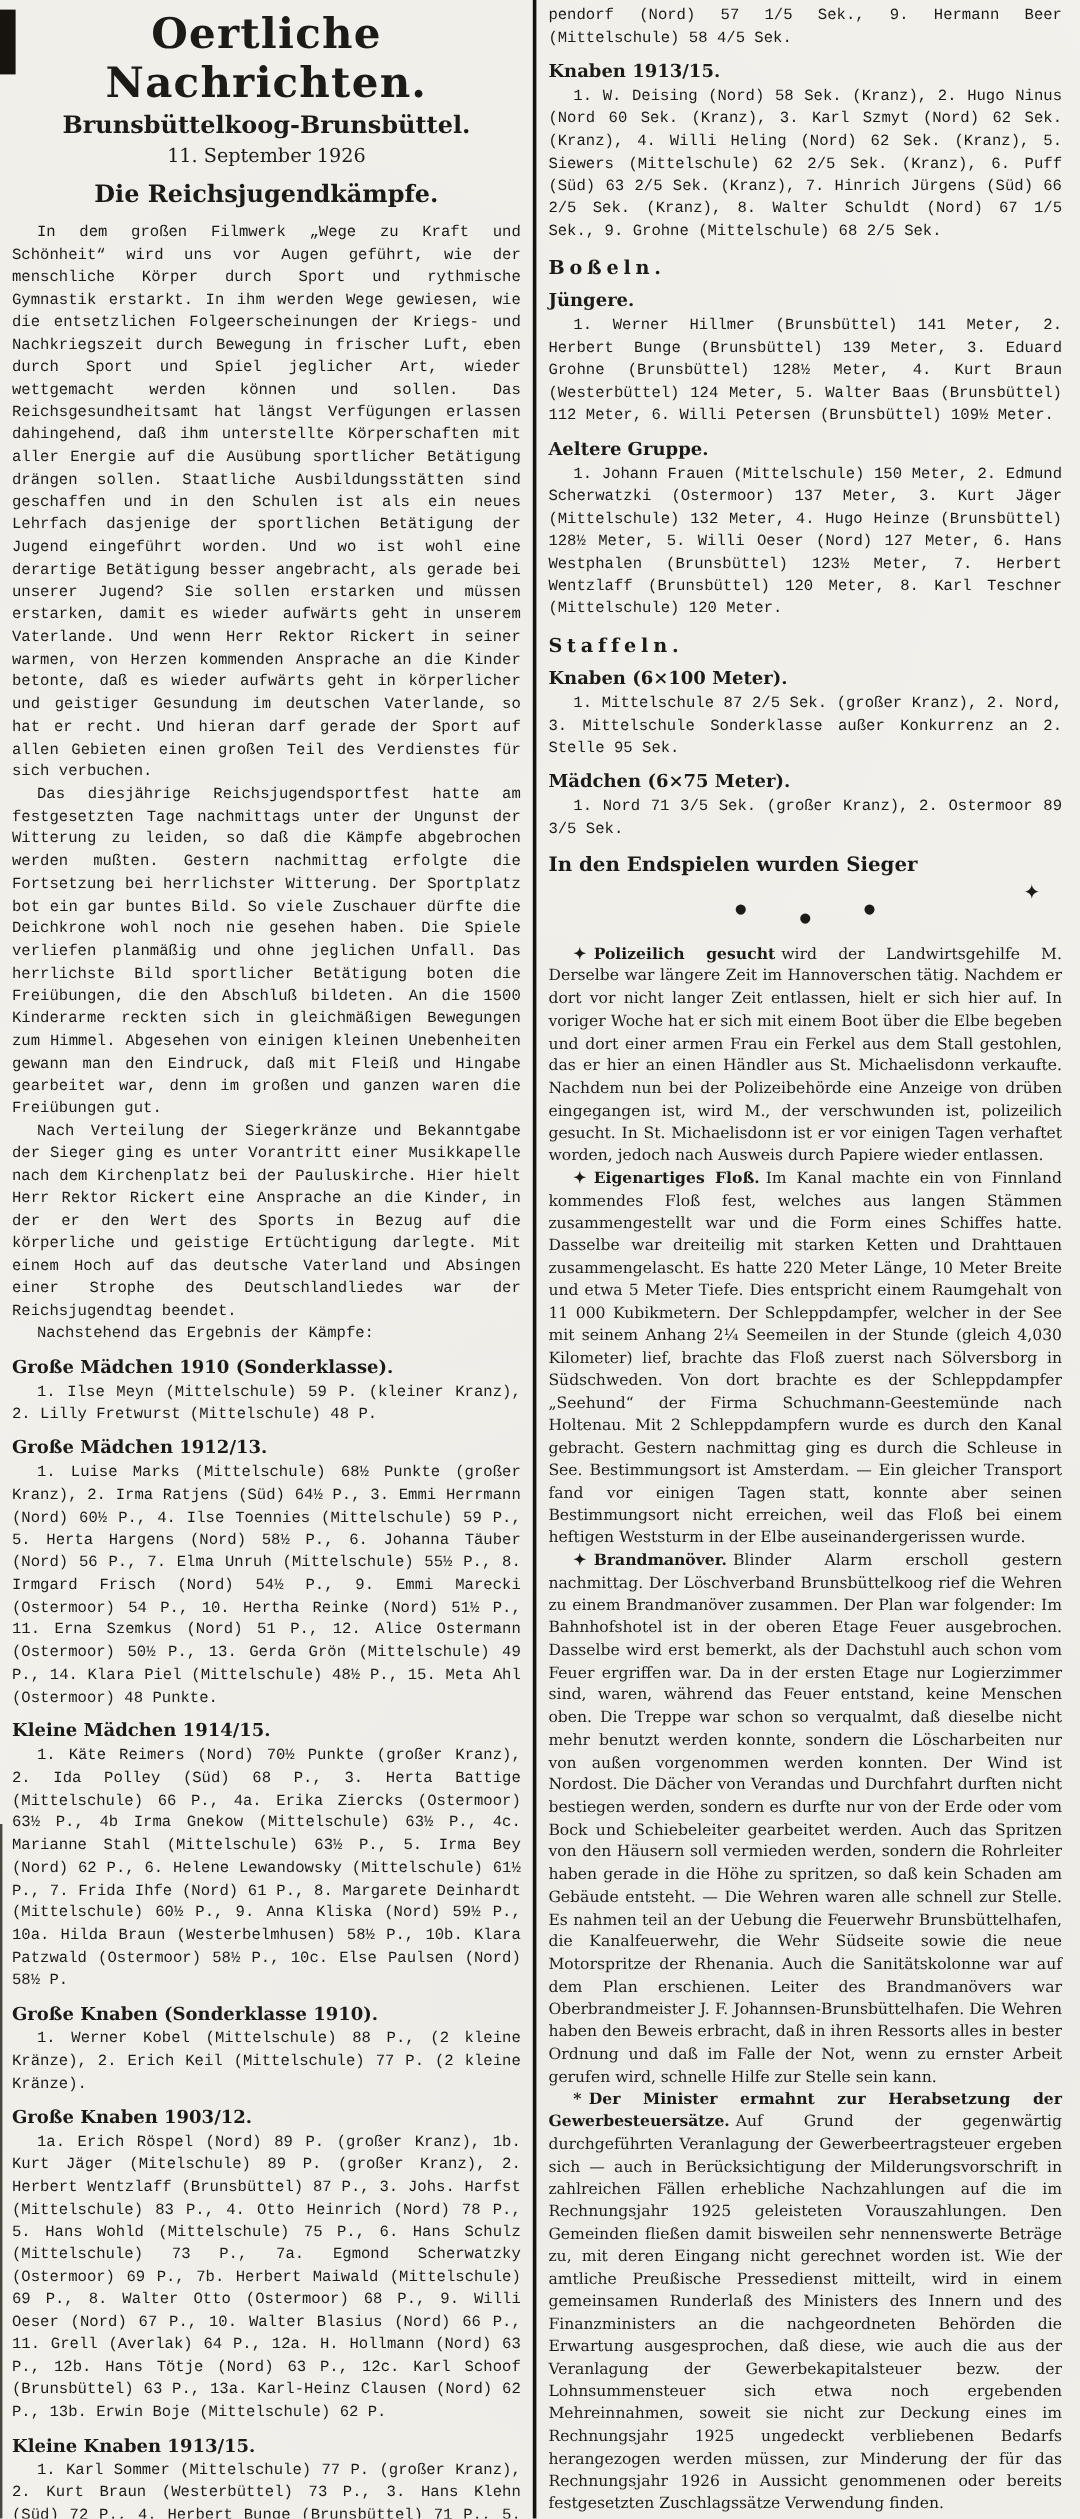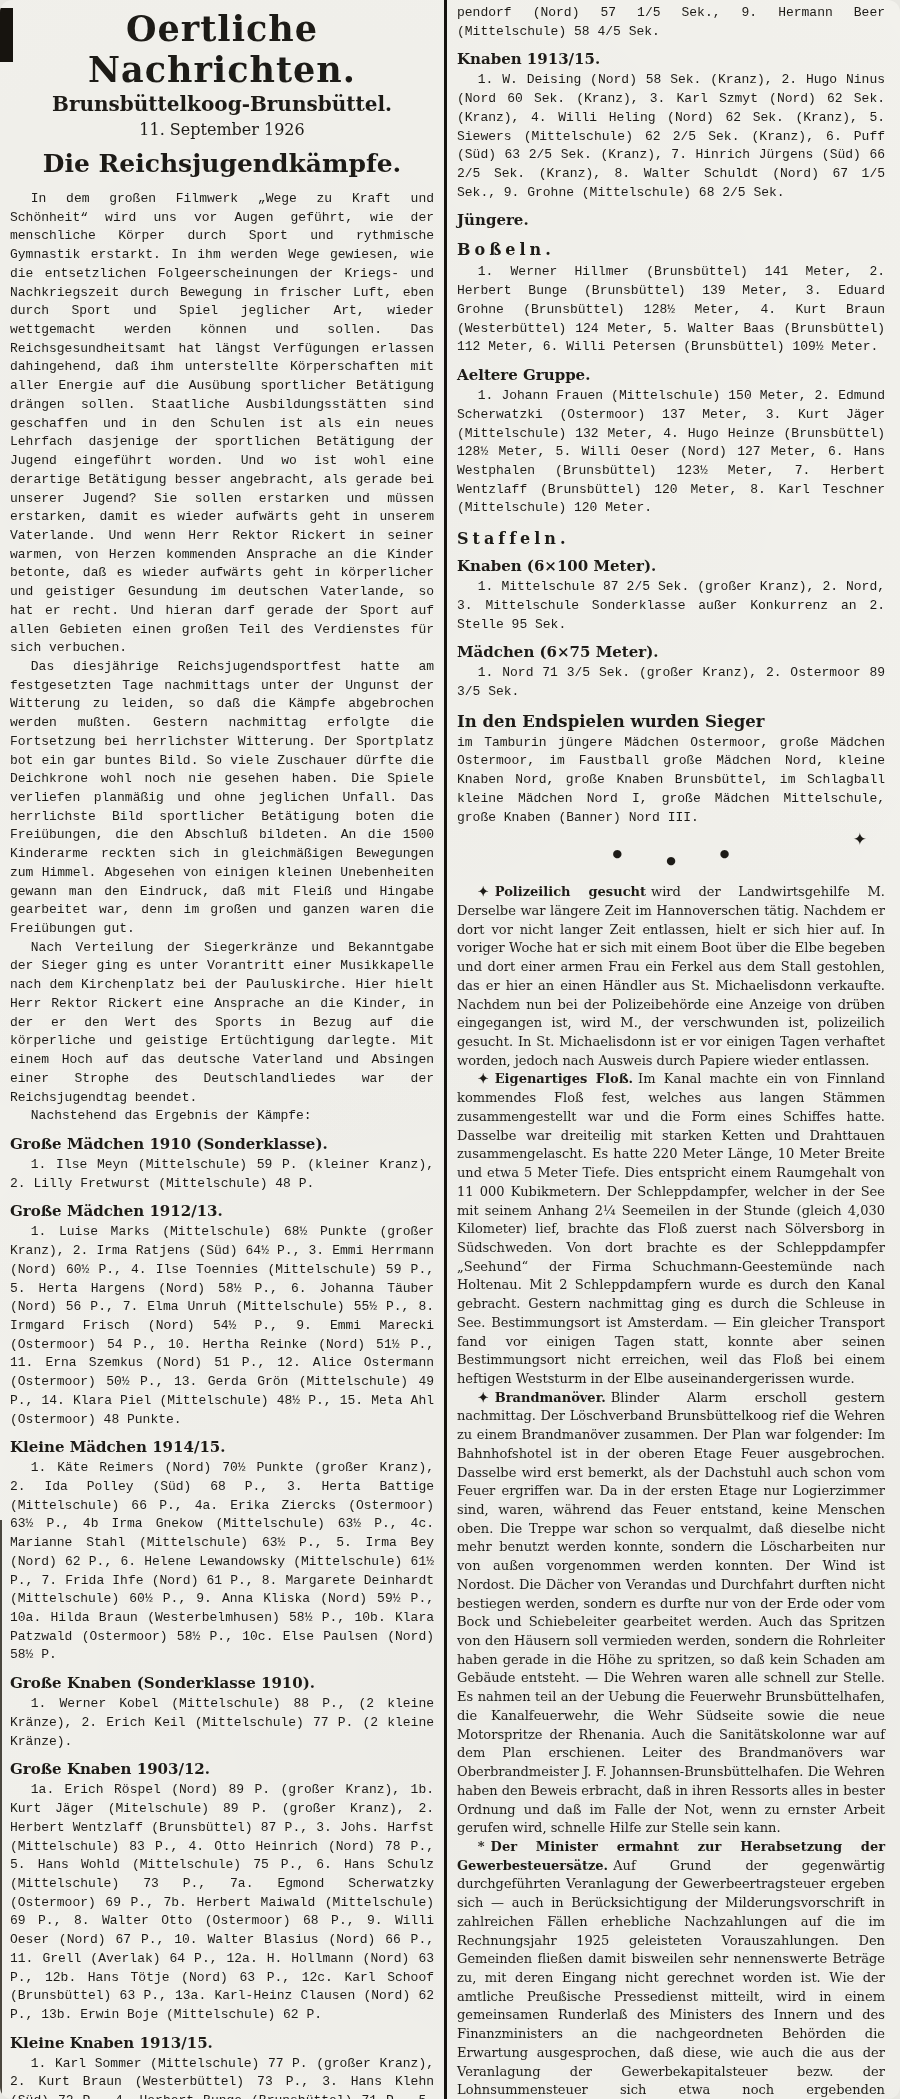--- a/index.html
+++ b/index.html
@@ -6,34 +6,33 @@
   .page{
     position:relative;
     width:900px;height:2099px;
     margin:0 auto;
     background:#f3f2ed;
     background-image:radial-gradient(circle at 30% 20%, rgba(0,0,0,0.02), transparent 60%),
                      radial-gradient(circle at 70% 80%, rgba(0,0,0,0.03), transparent 55%);
     color:#1d1b17;
     font-family:"DejaVu Serif","Liberation Serif",serif;
     overflow:hidden;
-    border-radius:12px;
   }
   .col{position:absolute;top:0;}
   .col-left{left:10px;width:424px;}
   .col-right{left:457px;width:428px;top:4px;}
   .divider{position:absolute;left:444px;top:0;bottom:0;width:3px;background:#15130f;}
   .artifact-a{position:absolute;left:0;top:8px;width:13px;height:54px;background:#17140f;}
   .artifact-b{position:absolute;left:0;top:1520px;width:2px;height:579px;background:#4a463e;}
 
   .masthead{text-align:center;margin-top:8px;}
   .mast-title{font-size:35px;font-weight:bold;margin:0 0 2px;letter-spacing:1px;}
   .mast-sub{font-size:20px;font-weight:bold;margin:0 0 4px;text-align:center;}
   .mast-date{font-size:16px;margin:0 0 10px;}
-  .article-title{font-size:25px;font-weight:bold;margin:0 0 12px;}
+  .article-title{font-size:20px;font-weight:bold;margin:0 0 12px;}
 
   p.body{
     margin:0;
     font-size:13px;line-height:1.44;
     text-align:justify;text-indent:1.6em;font-family:Liberation Mono, monospace;
   }
   p.noindent{text-indent:0;}
   h4.rhead{
     text-align:left;font-size:15px;font-weight:bold;
     margin:9px 0 3px;
@@ -95,38 +94,37 @@
     <h4 class="rhead">Mädchen.</h4>
 
   </div>
 
   <div class="col col-right">
     <p class="body noindent">pendorf (Nord) 57 1/5 Sek., 9. Hermann Beer (Mittelschule) 58 4/5 Sek.</p>
 
     <h4 class="rhead">Knaben 1913/15.</h4>
     <p class="body">1. W. Deising (Nord) 58 Sek. (Kranz), 2. Hugo Ninus (Nord 60 Sek. (Kranz), 3. Karl Szmyt (Nord) 62 Sek. (Kranz), 4. Willi Heling (Nord) 62 Sek. (Kranz), 5. Siewers (Mittelschule) 62 2/5 Sek. (Kranz), 6. Puff (Süd) 63 2/5 Sek. (Kranz), 7. Hinrich Jürgens (Süd) 66 2/5 Sek. (Kranz), 8. Walter Schuldt (Nord) 67 1/5 Sek., 9. Grohne (Mittelschule) 68 2/5 Sek.</p>
 
+    <h4 class="rhead spaced">Boßeln.</h4>
+
     <h4 class="rhead">Jüngere.</h4>
-
-    <h4 class="rhead spaced">Boßeln.</h4>
     <p class="body">1. Werner Hillmer (Brunsbüttel) 141 Meter, 2. Herbert Bunge (Brunsbüttel) 139 Meter, 3. Eduard Grohne (Brunsbüttel) 128½ Meter, 4. Kurt Braun (Westerbüttel) 124 Meter, 5. Walter Baas (Brunsbüttel) 112 Meter, 6. Willi Petersen (Brunsbüttel) 109½ Meter.</p>
 
     <h4 class="rhead">Aeltere Gruppe.</h4>
     <p class="body">1. Johann Frauen (Mittelschule) 150 Meter, 2. Edmund Scherwatzki (Ostermoor) 137 Meter, 3. Kurt Jäger (Mittelschule) 132 Meter, 4. Hugo Heinze (Brunsbüttel) 128½ Meter, 5. Willi Oeser (Nord) 127 Meter, 6. Hans Westphalen (Brunsbüttel) 123½ Meter, 7. Herbert Wentzlaff (Brunsbüttel) 120 Meter, 8. Karl Teschner (Mittelschule) 120 Meter.</p>
 
     <h4 class="rhead spaced">Staffeln.</h4>
 
     <h4 class="rhead">Knaben (6×100 Meter).</h4>
     <p class="body">1. Mittelschule 87 2/5 Sek. (großer Kranz), 2. Nord, 3. Mittelschule Sonderklasse außer Konkurrenz an 2. Stelle 95 Sek.</p>
 
     <h4 class="rhead">Mädchen (6×75 Meter).</h4>
     <p class="body">1. Nord 71 3/5 Sek. (großer Kranz), 2. Ostermoor 89 3/5 Sek.</p>
 
     <h4 class="rhead bighead">In den Endspielen wurden Sieger</h4>
-    <p class="body noindent">im Tamburin jüngere Mädchen Ostermoor, große Mädchen Ostermoor, im Faustball große Mädchen Nord, kleine Knaben Nord, große Knaben Brunsbüttel, im Schlagball kleine Mädchen Nord I, große Mädchen Mittelschule, große Knaben (Banner) Nord III.</p>
 
     <div class="separator">
       <span class="sep-diamond">✦</span>
       <span class="sep-dots"><span class="d">●</span><span class="d mid">●</span><span class="d">●</span></span>
     </div>
 
     <p class="news"><span class="marker">✦</span><span class="lead">Polizeilich gesucht</span><span>wird der Landwirtsgehilfe M. Derselbe war längere Zeit im Hannoverschen tätig. Nachdem er dort vor nicht langer Zeit entlassen, hielt er sich hier auf. In voriger Woche hat er sich mit einem Boot über die Elbe begeben und dort einer armen Frau ein Ferkel aus dem Stall gestohlen, das er hier an einen Händler aus St. Michaelisdonn verkaufte. Nachdem nun bei der Polizeibehörde eine Anzeige von drüben eingegangen ist, wird M., der verschwunden ist, polizeilich gesucht. In St. Michaelisdonn ist er vor einigen Tagen verhaftet worden, jedoch nach Ausweis durch Papiere wieder entlassen.</span></p>
 
     <p class="news"><span class="marker">✦</span><span class="lead">Eigenartiges Floß.</span><span>Im Kanal machte ein von Finnland kommendes Floß fest, welches aus langen Stämmen zusammengestellt war und die Form eines Schiffes hatte. Dasselbe war dreiteilig mit starken Ketten und Drahttauen zusammengelascht. Es hatte 220 Meter Länge, 10 Meter Breite und etwa 5 Meter Tiefe. Dies entspricht einem Raumgehalt von 11 000 Kubikmetern. Der Schleppdampfer, welcher in der See mit seinem Anhang 2¼ Seemeilen in der Stunde (gleich 4,030 Kilometer) lief, brachte das Floß zuerst nach Sölversborg in Südschweden. Von dort brachte es der Schleppdampfer „Seehund“ der Firma Schuchmann-Geestemünde nach Holtenau. Mit 2 Schleppdampfern wurde es durch den Kanal gebracht. Gestern nachmittag ging es durch die Schleuse in See. Bestimmungsort ist Amsterdam. — Ein gleicher Transport fand vor einigen Tagen statt, konnte aber seinen Bestimmungsort nicht erreichen, weil das Floß bei einem heftigen Weststurm in der Elbe auseinandergerissen wurde.</span></p>
 

